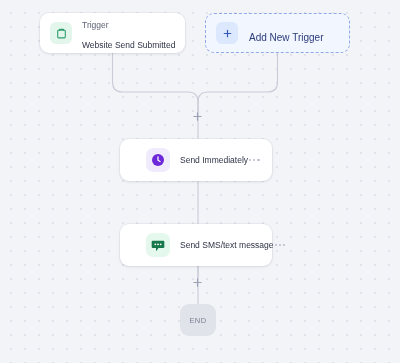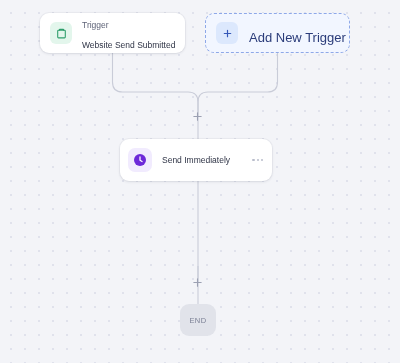--- a/index.html
+++ b/index.html
@@ -107,32 +107,32 @@
     height: 22px;
     border-radius: 6px;
     background: #dce8fd;
     display: flex;
     align-items: center;
     justify-content: center;
     flex: 0 0 auto;
   }
   #add-trigger-label {
     margin-left: 11px;
-    font-size: 13px;
+    font-size: 10px;
     color: #2b3c7a;
     white-space: nowrap;
     margin-top: 8px;
   }
 
   
   .action-card {
     left: 120px;
     width: 152px;
     height: 42px;
-    padding: 0 8px;
+    padding: 0 26px;
   }
   #action-card-0 { top: 139px; }
   #action-card-1 { top: 224px; }
   .action-icon-tile {
     width: 24px;
     height: 24px;
     border-radius: 7px;
     display: flex;
     align-items: center;
     justify-content: center;
@@ -254,18 +254,34 @@
         <i></i>
       </span>
   </div>
 
   <div class="plus-handle" id="plus-handle-1">
     <svg width="11" height="11" viewBox="0 0 24 24" fill="none" stroke="#9ba0b2" stroke-width="2.4" stroke-linecap="round">
       <path d="M12 4v16M4 12h16"></path>
     </svg>
   </div>
 
+  <div class="card action-card" id="action-card-1">
+    <span class="action-icon-tile" id="action-icon-tile-1">
+      <svg width="16" height="16" viewBox="0 0 24 24">
+        <path d="M4 5.5h16a1.5 1.5 0 0 1 1.5 1.5v8a1.5 1.5 0 0 1-1.5 1.5h-7.2L9 21.2V16.5H4A1.5 1.5 0 0 1 2.5 15V7A1.5 1.5 0 0 1 4 5.5z" fill="#16794c"></path>
+        <circle cx="8" cy="11" r="1.35" fill="#ffffff"></circle>
+        <circle cx="12" cy="11" r="1.35" fill="#ffffff"></circle>
+        <circle cx="16" cy="11" r="1.35" fill="#ffffff"></circle>
+      </svg>
+    </span>
+    <span class="action-label">Send SMS/text message</span>
+    <span class="kebab">
+        <i></i>
+        <i></i>
+        <i></i>
+      </span>
+  </div>
 
   <div id="end-badge">
     <span>END</span>
   </div>
 
 </div>
 
 </body></html>

